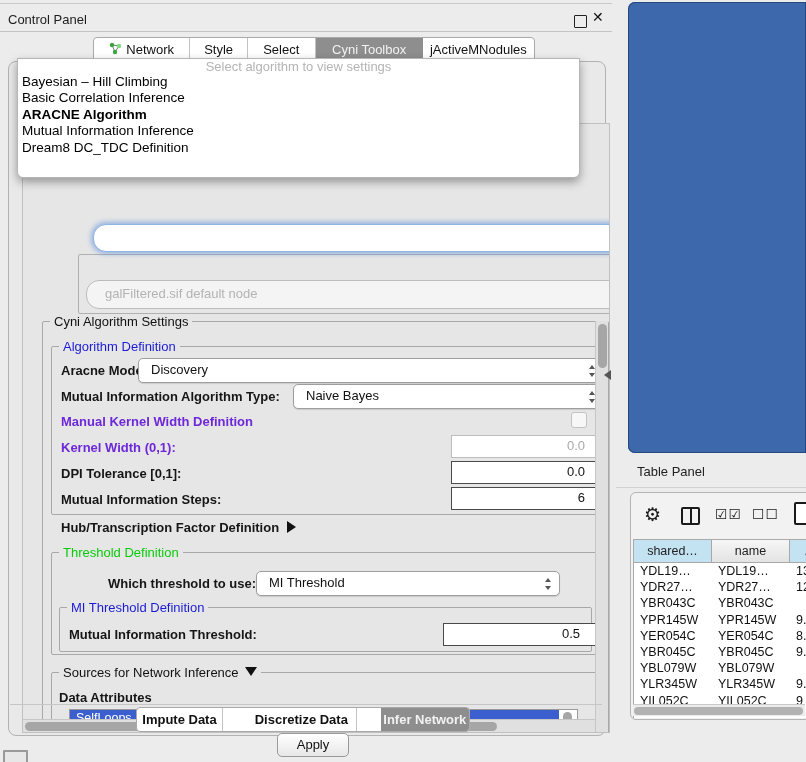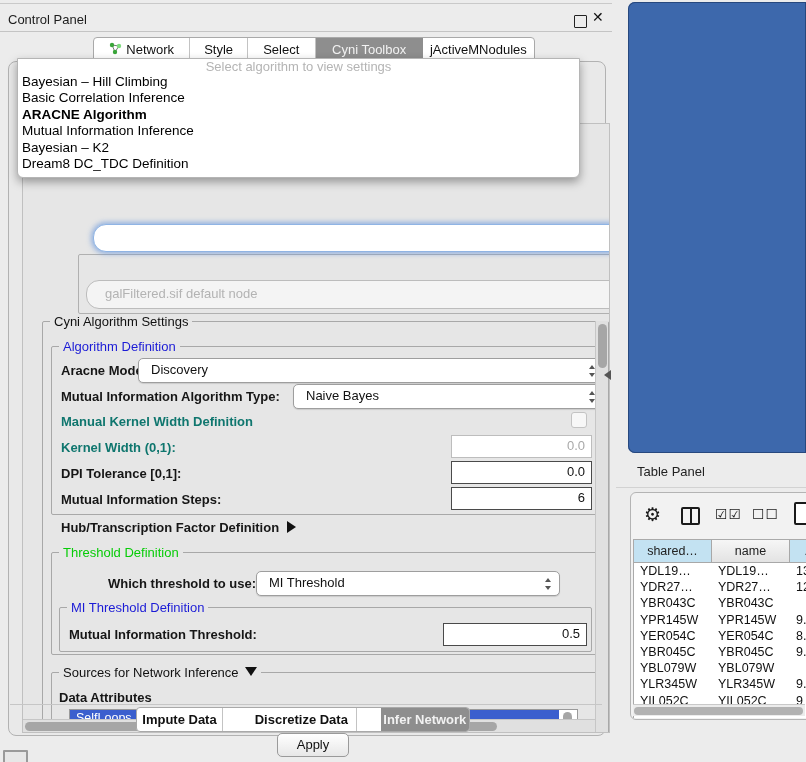--- a/index.html
+++ b/index.html
@@ -30,32 +30,32 @@
             border:1px solid #c0c0c0;overflow:hidden;}
   #bottom-line{left:10px;top:700px;width:592px;border-top:1px solid #c6c6c6;}
 
   
   .group{position:absolute;border:1px solid #a8a8a8;border-radius:2px;}
   .gtitle{position:absolute;top:-8px;left:7px;background:#e6e6e6;padding:0 4px;font-size:13px;color:#111;}
   .gtitle.blue{color:#1b1bd6;}
   .gtitle.green{color:#07cc07;}
 
   .flabel{position:absolute;font-size:13px;font-weight:bold;color:#161616;white-space:nowrap;}
-  .flabel.dis{color:#0f766e;}
+  .flabel.dis{color:#6d28d9;}
 
   .combo{position:absolute;background:#fff;border:1px solid #9e9e9e;border-radius:5px;
          font-size:13px;color:#111;line-height:22px;padding-left:12px;box-shadow:0 1px 1px rgba(0,0,0,.12);}
   .stepper{position:absolute;right:7px;top:50%;width:7px;height:12px;margin-top:-6px;}
   .stepper:before,.stepper:after{content:"";position:absolute;left:0;border-left:3.5px solid transparent;
          border-right:3.5px solid transparent;}
   .stepper:before{top:0;border-bottom:4px solid #555;}
   .stepper:after{bottom:0;border-top:4px solid #555;}
 
   .tfield{position:absolute;background:#fff;font-size:13px;text-align:right;
-          padding-right:6px;line-height:20px;color:#111;}
+          padding-right:22px;line-height:20px;color:#111;}
   .tfield.en{border:1px solid #4a4a4a;}
   .tfield.dis{border:1px solid #bdbdbd;color:#a9a9a9;}
 
   .checkbox{position:absolute;width:14px;height:14px;background:#f7f7f7;border:1px solid #c3c3c3;border-radius:3px;}
 
   
   #algo-popup{left:17px;top:54px;width:561px;height:118px;background:#fff;
               border:1px solid #b5b5b5;border-radius:0 0 6px 6px;
               box-shadow:0 4px 10px rgba(0,0,0,.35);z-index:30;overflow:hidden;}
   #algo-popup-head{text-align:center;color:#b4b4b4;font-size:13px;height:15px;line-height:15px;}
@@ -230,21 +230,20 @@
       <div class="abs" id="apply-btn">Apply</div>
     </div>
 
     <div class="abs" id="algo-popup">
       <div id="algo-popup-head">Select algorithm to view settings</div>
       <div id="algo-popup-items">
           <div class="algo-item">Bayesian – Hill Climbing</div>
           <div class="algo-item">Basic Correlation Inference</div>
           <div class="algo-item sel">ARACNE Algorithm</div>
           <div class="algo-item">Mutual Information Inference</div>
-          <div class="algo-item">Bayesian – K2</div>
           <div class="algo-item">Dream8 DC_TDC Definition</div>
         </div>
     </div>
 
     <div class="abs" id="bottom-line"></div>
     <div class="abs tabbar" id="bottom-tabs">
         <div class="tab" style="width: 100px;">
           <span>Impute Data</span>
         </div>
         <div class="tab" style="width: 128px;">

